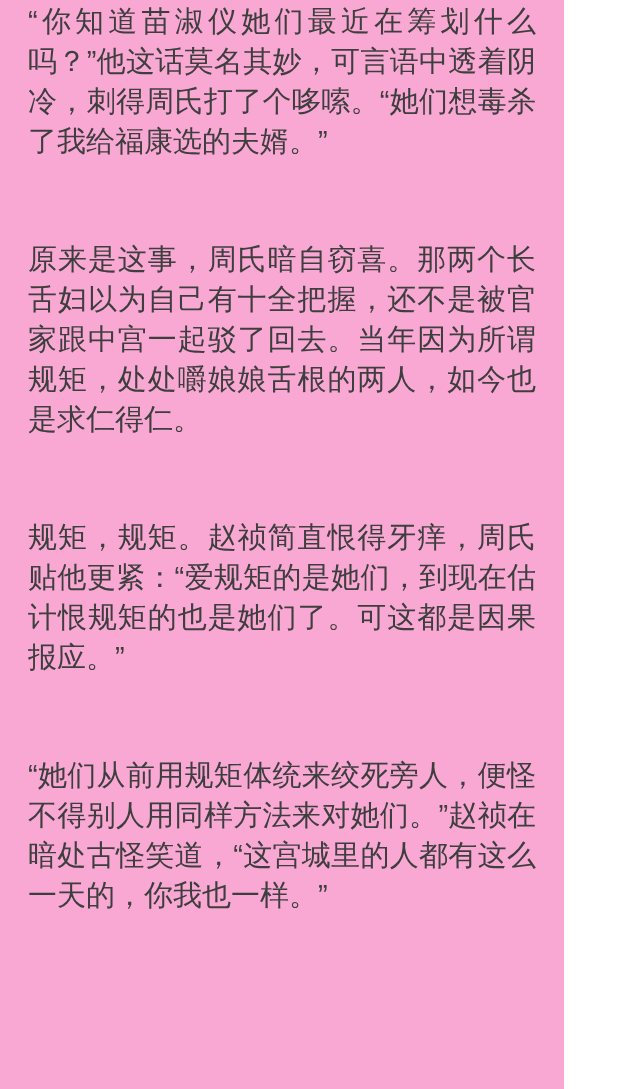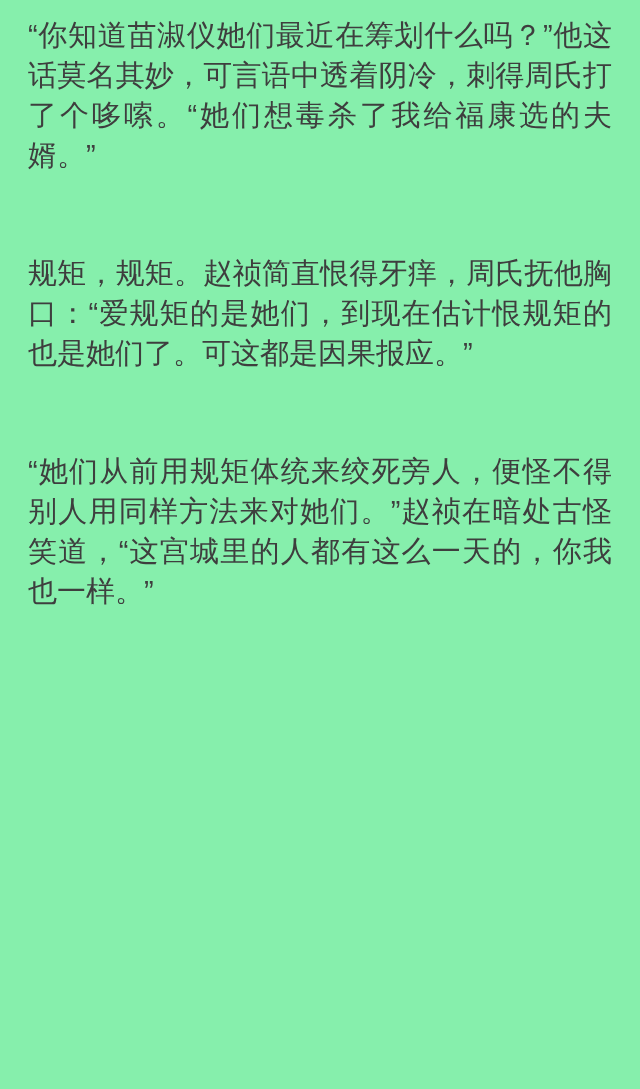--- a/index.html
+++ b/index.html
@@ -8,39 +8,40 @@
   }
   body {
     width: 640px;
     height: 1089px;
     background: #ffffff;
     overflow: hidden;
     font-family: "Liberation Sans", "DejaVu Sans", sans-serif;
   }
   .reading-page {
     box-sizing: border-box;
-    width: 640px;
+    width: 564px;
     height: 1089px;
-    padding: 15px 28px 0 28px;
-    background: #86efac;
+    padding: 1px 28px 0 28px;
+    background: #f9a8d4;
   }
   .reading-page p {
     margin: 0 0 78px 0;
     font-size: 29px;
     line-height: 40px;
     color: #3e3e3e;
     text-align: justify;
     text-justify: inter-ideograph;
     word-break: break-all;
     font-weight: 400;
   }
   .reading-page p:last-child {
     margin-bottom: 4px;
   }
 </style>
 </head>
 <body>
 
 <article class="reading-page">
   <p>“你知道苗淑仪她们最近在筹划什么吗？”他这话莫名其妙，可言语中透着阴冷，刺得周氏打了个哆嗦。“她们想毒杀了我给福康选的夫婿。”</p>
-  <p>规矩，规矩。赵祯简直恨得牙痒，周氏抚他胸口：“爱规矩的是她们，到现在估计恨规矩的也是她们了。可这都是因果报应。”</p>
+  <p>原来是这事，周氏暗自窃喜。那两个长舌妇以为自己有十全把握，还不是被官家跟中宫一起驳了回去。当年因为所谓规矩，处处嚼娘娘舌根的两人，如今也是求仁得仁。</p>
+  <p>规矩，规矩。赵祯简直恨得牙痒，周氏贴他更紧：“爱规矩的是她们，到现在估计恨规矩的也是她们了。可这都是因果报应。”</p>
   <p>“她们从前用规矩体统来绞死旁人，便怪不得别人用同样方法来对她们。”赵祯在暗处古怪笑道，“这宫城里的人都有这么一天的，你我也一样。”</p>
 </article>
 
 </body></html>

